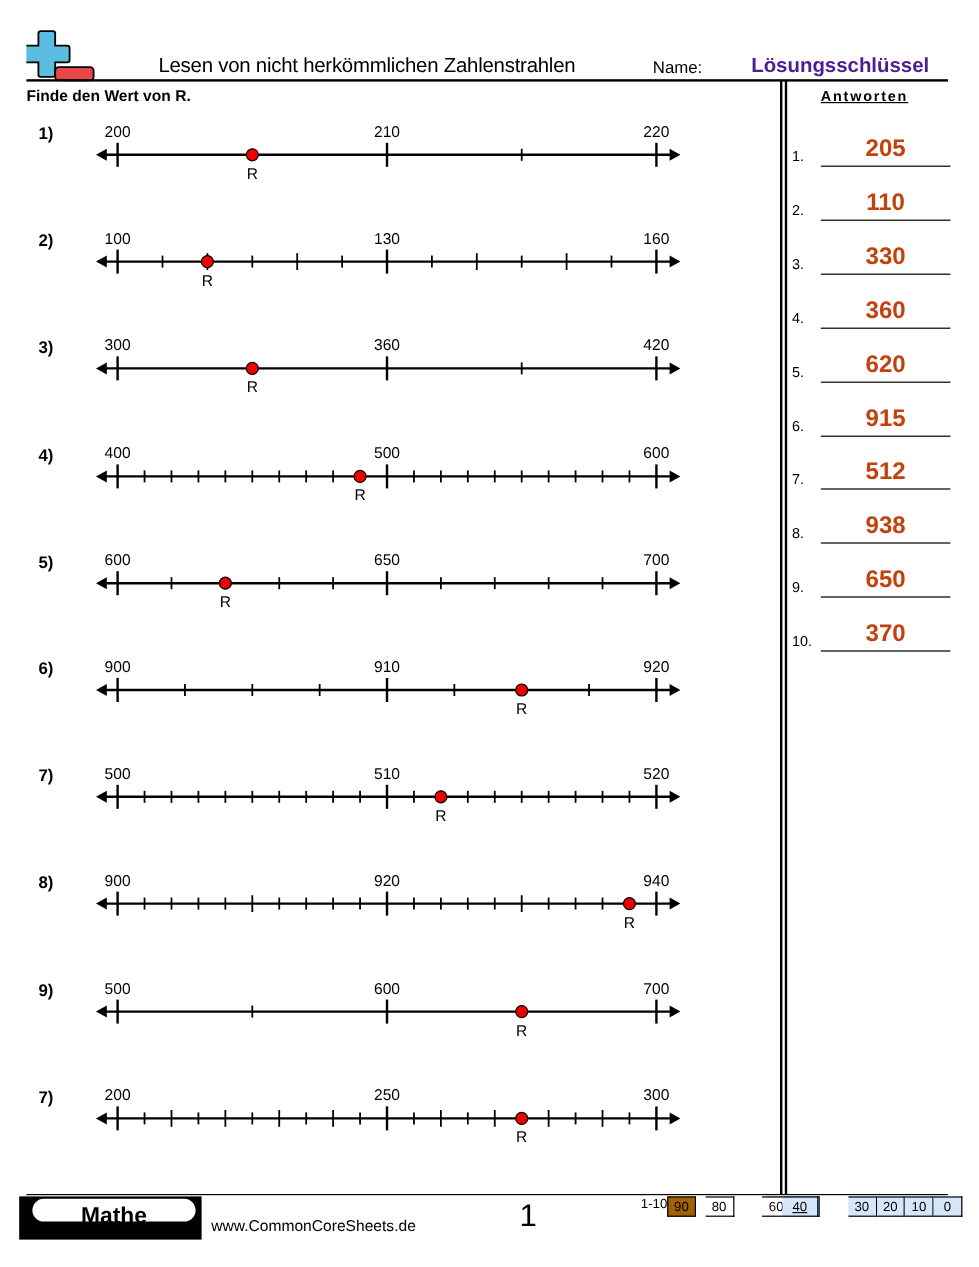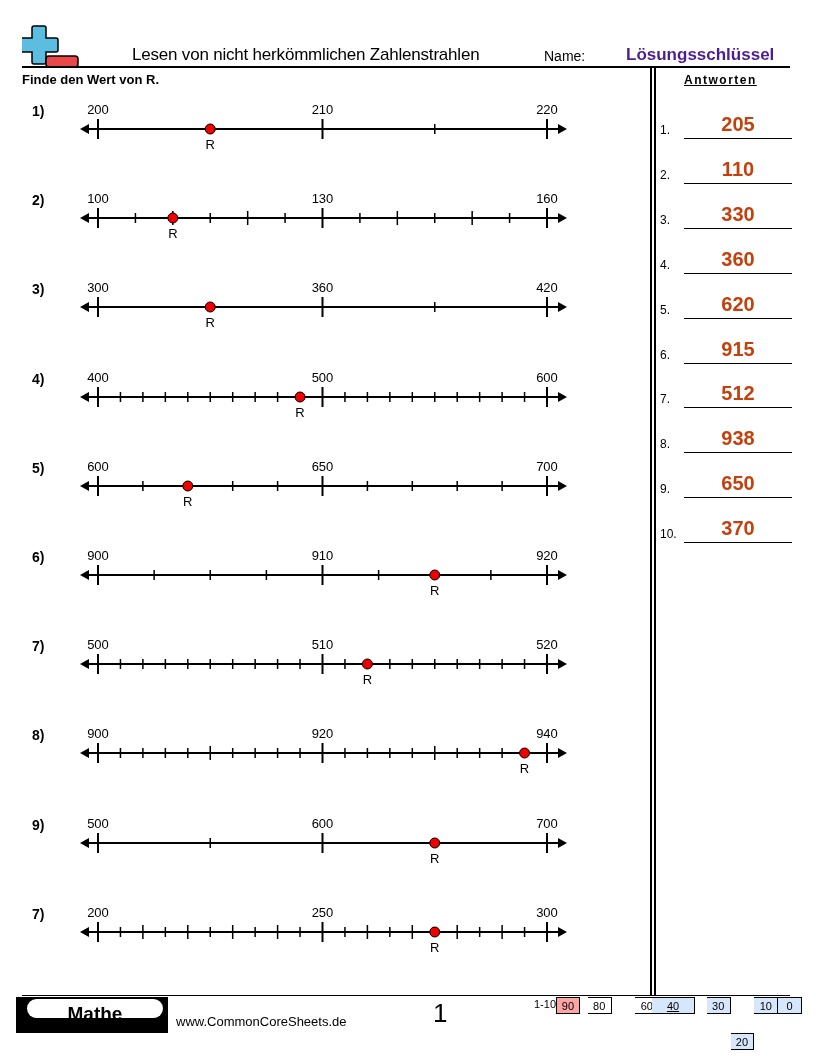--- a/index.html
+++ b/index.html
@@ -352,23 +352,23 @@
     </div>
   </div>
 
 <div class="abs footer-rule"></div>
 <div class="abs footer-black"></div>
 <div class="abs mathe-pill">Mathe</div>
 <div class="abs site">www.CommonCoreSheets.de</div>
 <div class="abs page-no">1</div>
 <div class="abs score-label">1-10</div>
 <div id="scores">
-    <div class="abs score-box" style="left: 556px; width: 23.8px; border-left: 1px solid rgb(0, 0, 0); background: #fca5a5;">90</div>
+    <div class="abs score-box" style="left: 556px; width: 23.8px; border-left: 1px solid rgb(0, 0, 0); background: #a16207;">90</div>
     <div class="abs score-box" style="left: 587.8px; width: 23.8px; background: rgb(255, 255, 255);">80</div>
     <div class="abs score-box" style="left: 639px; width: 23.8px; background: #737373;">70</div>
     <div class="abs score-box" style="left: 635.4px; width: 23.8px; background: rgb(255, 255, 255);">60</div>
     <div class="abs score-box" style="left: 659.2px; width: 23.8px; background: #0ea5e9;">50</div>
-    <div class="abs score-box" style="left: 652px; width: 43px; background: rgb(214, 230, 251); text-decoration: underline;">40</div>
+    <div class="abs score-box" style="left: 652px; width: 30px; background: rgb(214, 230, 251); text-decoration: underline;">40</div>
     <div class="abs score-box" style="left: 706.8px; width: 23.8px; background: rgb(214, 230, 251);">30</div>
-    <div class="abs score-box" style="left: 730.6px; width: 23.8px; background: rgb(214, 230, 251); margin-top: 36px;">20</div>
+    <div class="abs score-box" style="left: 730.6px; width: 23.8px; background: rgb(214, 230, 251);">20</div>
     <div class="abs score-box" style="left: 754.4px; width: 23.8px; background: rgb(214, 230, 251);">10</div>
     <div class="abs score-box" style="left: 778.2px; width: 23.8px; background: rgb(214, 230, 251);">0</div>
   </div>
 
 </body></html>

